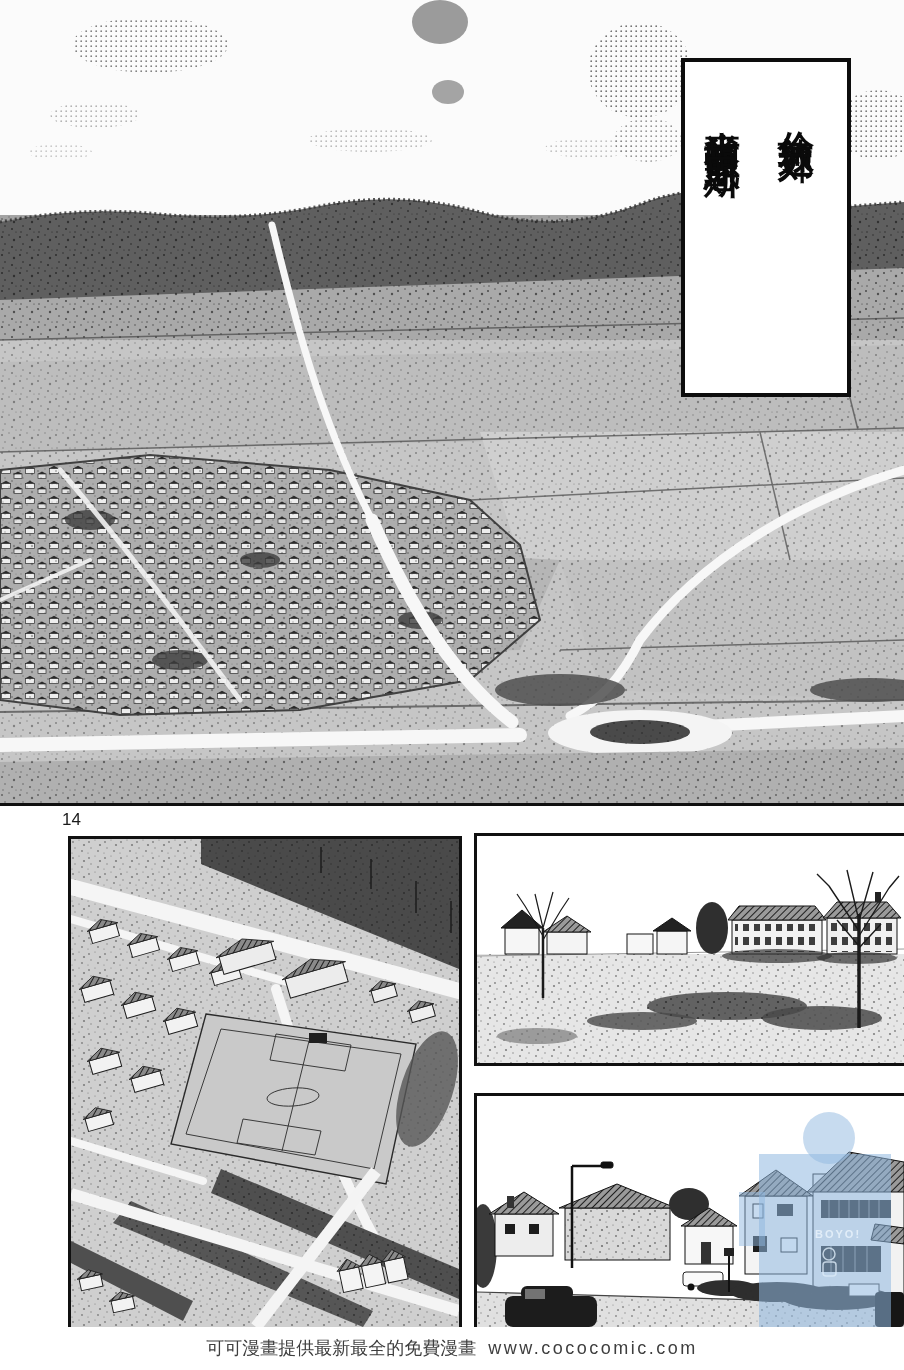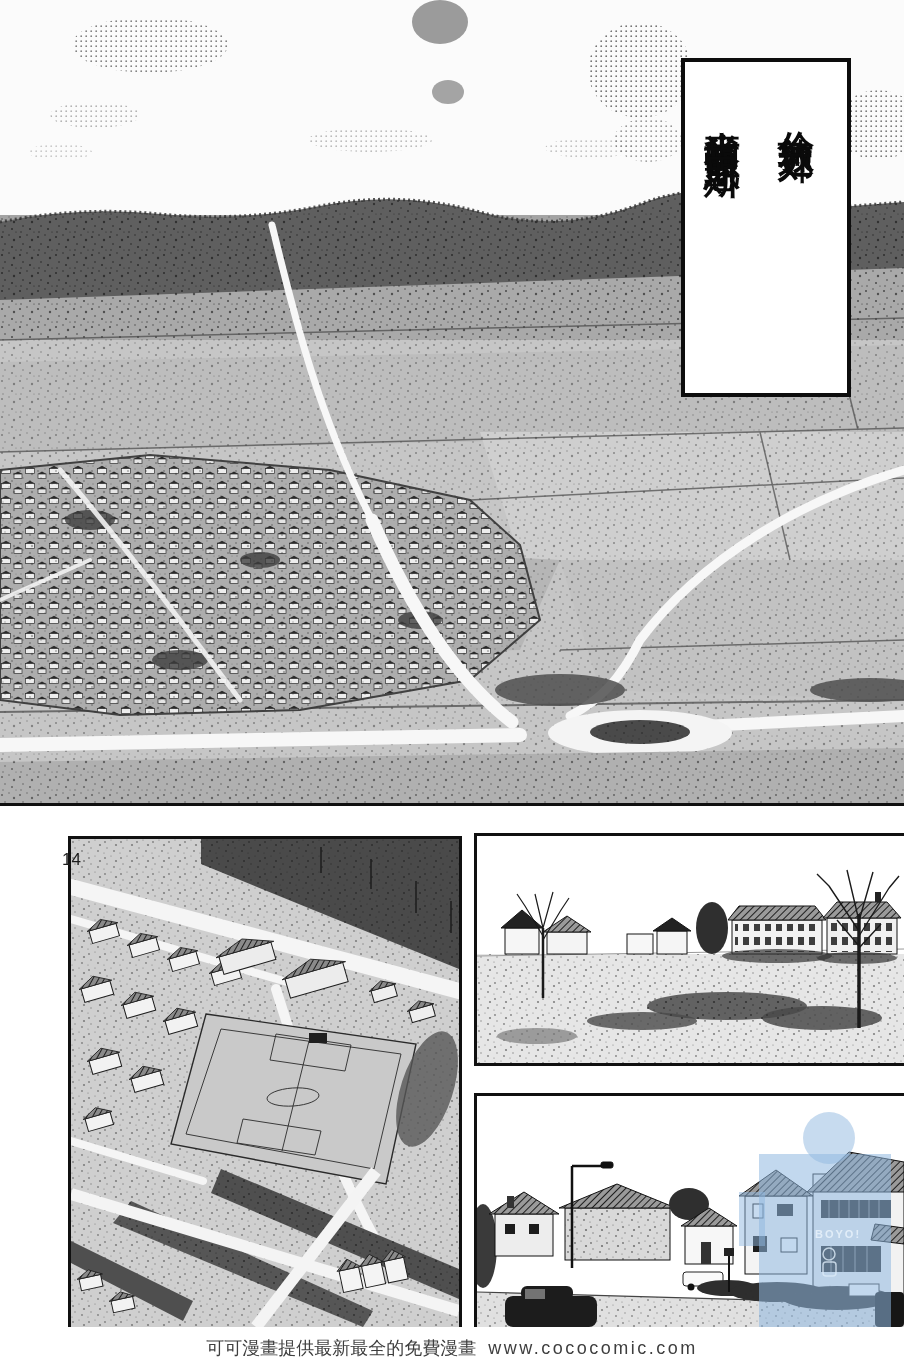--- a/index.html
+++ b/index.html
@@ -10,21 +10,21 @@
   #panel-main{left:0;top:0;width:904px;height:806px;border-bottom:3px solid #101010;}
   #panel-estate{left:68px;top:836px;width:394px;height:491px;border:3px solid #101010;border-bottom:none;}
   #panel-field{left:474px;top:833px;width:430px;height:233px;border:3px solid #101010;border-right:none;}
   #panel-street{left:474px;top:1093px;width:430px;height:234px;border:3px solid #101010;border-right:none;border-bottom:none;}
   svg{display:block;}
   .caption-box{position:absolute;left:681px;top:58px;width:170px;height:339px;background:#fff;
        border:4px solid #0d0d0d;box-sizing:border-box;z-index:6;}
   .caption-text{writing-mode:vertical-rl;text-orientation:upright;height:100%;box-sizing:border-box;
        padding:40px 4px 0 0;font-size:36px;font-weight:bold;color:#0a0a0a;line-height:74px;letter-spacing:5px;}
   .caption-text div{white-space:nowrap;}
-  .page-number{position:absolute;left:62px;top:850px;font-size:17px;color:#1a1a1a;z-index:4;}
+  .page-number{position:absolute;left:62px;top:810px;font-size:17px;color:#1a1a1a;z-index:4;}
   .footer{position:absolute;left:0;top:1336px;width:904px;text-align:center;font-size:18px;
        color:#3e3e3e;z-index:4;}
   .footer .url{letter-spacing:2.5px;margin-left:12px;}
 </style>
 </head>
 <body>
 
 <div class="page">
 
   <div class="panel" id="panel-main" aria-label="Aerial view of open fields and hills with a town and road roundabout on the outskirts of London">

